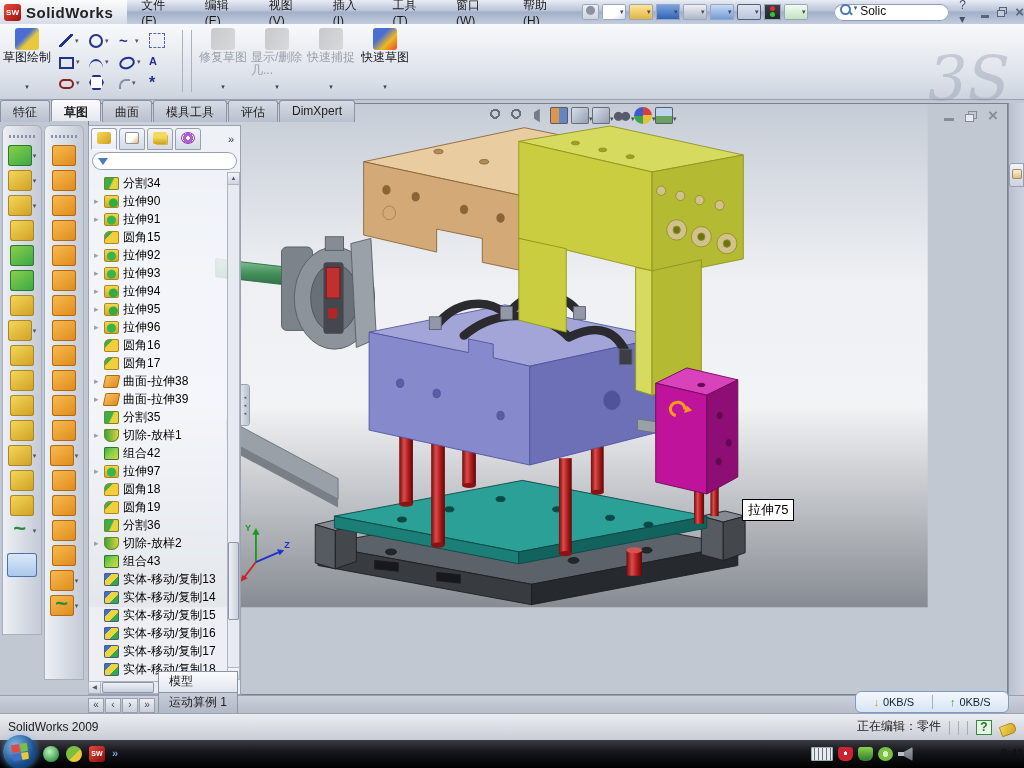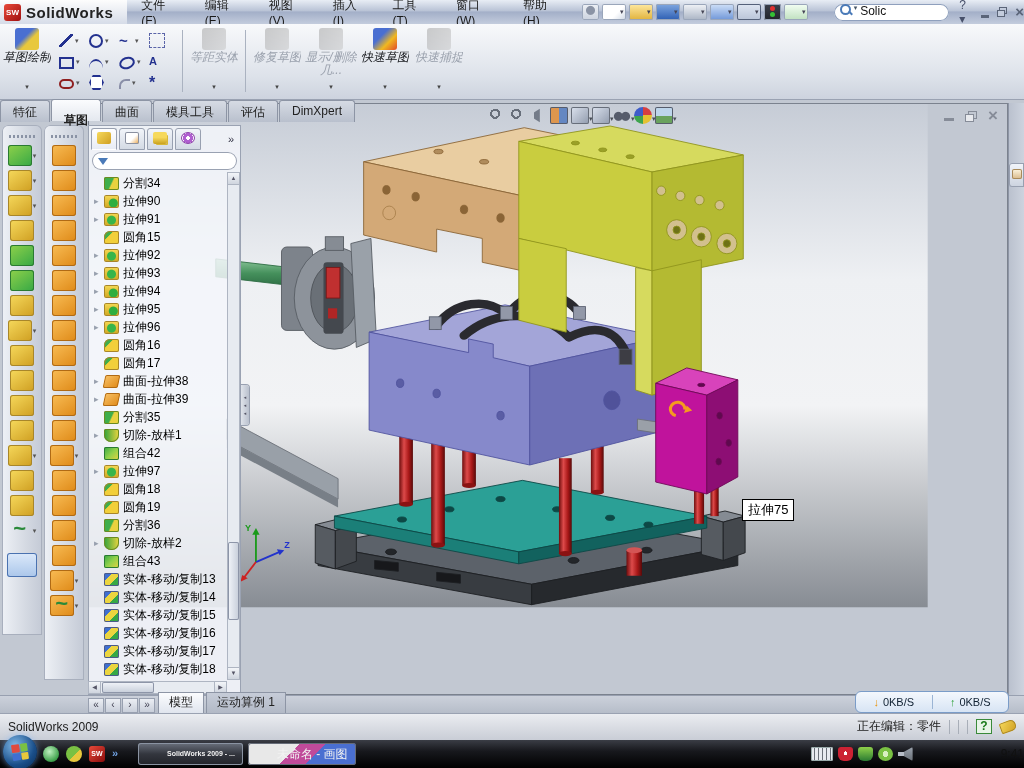--- a/index.html
+++ b/index.html
@@ -45,21 +45,21 @@
   .wrest::after{content:"";position:absolute;left:0;bottom:0;width:6px;height:5px;border:1px solid #5a6478;background:#c3ccdd;}
   .wclose::before{content:"×";font-size:15px;font-weight:bold;color:#5a6478;line-height:14px;}
   
   #cmdbar{position:absolute;left:0;top:24px;width:1024px;height:76px;
     background:linear-gradient(#f8f9fb,#dde2ea 70%,#cdd3de);border-bottom:1px solid #9aa2b2;
     display:flex;align-items:flex-start;padding-top:4px;box-sizing:border-box;}
   .cgroup{display:flex;align-items:flex-start;}
   .vsep{width:1px;height:62px;background:#aab2c0;margin:2px 4px;}
   .bigbtn{width:52px;display:flex;flex-direction:column;align-items:center;margin:0 1px;cursor:default;}
   .bicon{width:24px;height:22px;border-radius:3px;margin-bottom:1px;background:linear-gradient(135deg,#7fa0dc,#e8c83c);}
-  .blabel{text-align:center;line-height:13px;height:27px;overflow:hidden;color:#16181c;font-style:italic;}
+  .blabel{text-align:left;line-height:13px;height:27px;overflow:hidden;color:#16181c;}
   .bigbtn .bdd::after{content:"▾";font-size:7px;color:#444;}
   .bigbtn.disabled .blabel{color:#9aa1ad;}
   .bigbtn.disabled .bicon{filter:grayscale(1);opacity:.5;}
   [data-icon="sketch-icon"] .bicon{background:linear-gradient(135deg,#4a6fd1 40%,#e8c83c 60%);}
   [data-icon="smart-dimension-icon"] .bicon{background:linear-gradient(135deg,#cfe0f8,#3f63b8);transform:rotate(45deg) scale(.82);}
   [data-icon="convert-entities-icon"] .bicon{background:linear-gradient(135deg,#eef3fb 40%,#4a6fd1);}
   [data-icon="rapid-sketch-icon"] .bicon{background:linear-gradient(135deg,#4a6fd1 35%,#f0b820 65%,#e04a2a);}
   #sketchgrid{display:grid;grid-template-columns:repeat(4,30px);grid-auto-rows:21px;margin:2px 2px;}
   .sg{display:flex;align-items:center;gap:2px;padding-left:3px;}
   .sgi{width:14px;height:13px;position:relative;color:#23318f;font-weight:bold;font-size:11px;line-height:13px;}
@@ -79,21 +79,21 @@
   #stackbtns{display:flex;flex-direction:column;margin:2px 2px;}
   .stackbtn{display:flex;align-items:center;gap:4px;height:20px;width:112px;color:#9aa1ad;}
   .stackbtn .sicon{width:15px;height:13px;border-radius:2px;background:linear-gradient(#c9cfda,#a8b0bf);}
   .stackbtn.dd::after{content:"▾";font-size:7px;color:#9aa1ad;margin-left:auto;margin-right:2px;}
   #watermark{position:absolute;right:14px;top:20px;font-family:"DejaVu Serif",serif;font-style:italic;
     font-size:62px;color:rgba(140,150,168,.38);line-height:70px;pointer-events:none;}
   
   #tabbar{position:absolute;left:0;top:100px;height:22px;display:flex;z-index:6;}
   .cmtab{padding:3px 12px 2px;margin-right:1px;background:linear-gradient(#d6dbe4,#b9c0cd);
     border:1px solid #8d95a5;border-bottom:none;border-radius:3px 3px 0 0;color:#222;}
-  .cmtab.active{background:linear-gradient(#fbfcfe,#e4e8ef);font-weight:bold;position:relative;top:-1px;padding-top:12px;}
+  .cmtab.active{background:linear-gradient(#fbfcfe,#e4e8ef);font-weight:bold;position:relative;top:-1px;padding-top:4px;}
   
   #viewport-svg{position:absolute;left:88px;top:103px;z-index:1;}
   #vp-border{position:absolute;left:88px;top:103px;width:920px;height:592px;box-shadow:inset 0 0 0 1px #7b828e;z-index:2;pointer-events:none;}
   #headsup{position:absolute;left:487px;top:107px;display:flex;align-items:center;gap:3px;z-index:7;}
   .hu{width:18px;height:17px;border-radius:2px;opacity:.9;}
   .hu.dd::after{content:"▾";font-size:7px;color:#3a3f48;position:relative;left:18px;top:3px;}
   [data-icon="zoom-fit-icon"],[data-icon="zoom-area-icon"]{background:radial-gradient(circle at 45% 40%,transparent 0 3px,#5d6470 3px 5px,transparent 5px);}
   [data-icon="previous-view-icon"]{background:linear-gradient(90deg,transparent 30%,#6a7280 30% 70%,transparent 70%);clip-path:polygon(0 50%,60% 10%,60% 90%);}
   [data-icon="section-view-icon"]{background:linear-gradient(90deg,#e09040 50%,#5a80c0 50%);box-shadow:inset 0 0 0 1px #4a5060;}
   [data-icon="view-orientation-icon"],[data-icon="display-style-icon"]{background:linear-gradient(135deg,#dfe6f2,#8a95a8);box-shadow:inset 0 0 0 1px #5d6470;}
@@ -185,21 +185,21 @@
   .doctab{padding:1px 10px 2px;border:1px solid #8d95a5;border-bottom:none;background:linear-gradient(#c6ccd8,#b2b9c6);margin-left:2px;color:#222;}
   .doctab.active{background:linear-gradient(#fbfcfe,#e0e5ee);}
   
   #netmeter{position:absolute;left:855px;top:691px;width:152px;height:20px;z-index:9;display:flex;align-items:center;
     background:linear-gradient(#f4f8fd,#d7e4f4);border:1px solid #7a9cc8;border-radius:6px;font-size:11px;color:#123;}
   .nm-half{flex:1;display:flex;align-items:center;justify-content:center;gap:4px;}
   .nm-div{width:1px;height:14px;background:#9ab4d4;}
   .arr-down{color:#e8950f;font-weight:bold;} .arr-up{color:#2fa23c;font-weight:bold;}
   
   #statusbar{position:absolute;left:0;top:713px;width:1024px;height:27px;background:linear-gradient(#eceef2,#c9cdd6);box-shadow:inset 0 1px 0 #9aa2b2;display:flex;align-items:center;padding:0 8px;box-sizing:border-box;color:#1a1a1a;}
-  #sb-right{margin-left:auto;display:flex;align-items:center;gap:8px;}
+  #sb-right{margin-left:auto;display:flex;align-items:flex-end;gap:8px;}
   .sb-sep{width:1px;height:14px;background:#a8aeb8;}
   #sb-help{width:16px;height:15px;background:#e8f4e8;box-shadow:inset 0 0 0 1px #3a8a3a;color:#1a7a1a;font-weight:bold;text-align:center;line-height:15px;}
   #sb-tag{width:16px;height:11px;background:linear-gradient(135deg,#f6d95c,#cf9f22);border-radius:2px 5px 5px 2px;box-shadow:inset 0 0 0 1px #a8862a;transform:rotate(-20deg);}
   
   #taskbar{position:absolute;left:0;top:740px;width:1024px;height:28px;background:linear-gradient(#3a3d45,#17181d 40%,#000);display:flex;align-items:center;z-index:10;}
   #startorb{width:34px;height:34px;border-radius:50%;margin:-4px 6px 0 3px;position:relative;
     background:radial-gradient(circle at 35% 30%,#7fb8e8,#1a4f8a 60%,#0a2a52);box-shadow:0 0 6px rgba(120,180,255,.6);}
   #orbflag{position:absolute;left:9px;top:9px;width:16px;height:16px;display:grid;grid-template-columns:1fr 1fr;gap:1px;transform:rotate(-8deg);}
   #orbflag span{border-radius:1px;}
   #orbflag span:nth-child(1){background:#e04a3f;} #orbflag span:nth-child(2){background:#7ac143;}
@@ -496,49 +496,45 @@
         </span>
         <span class="sg dd" data-icon="sketch-fillet-icon">
           <span class="sgi"></span>
         </span>
         <span class="sg" data-icon="point-icon">
           <span class="sgi"></span>
         </span>
       </div>
     <div class="vsep"></div>
     <div class="cgroup">
-        <div class="bigbtn disabled" data-icon="offset-icon">
-        <span class="bicon"></span>
-        <span class="blabel">等距实体</span>
-          <span class="bdd"></span>
-      </div>
       </div>
     <div class="vsep"></div>
     <div class="cgroup">
         <div class="bigbtn disabled" data-icon="repair-sketch-icon">
         <span class="bicon"></span>
         <span class="blabel">修复草图</span>
           <span class="bdd"></span>
       </div>
         <div class="bigbtn disabled dd" data-icon="display-delete-icon">
         <span class="bicon"></span>
         <span class="blabel">显示/删除几...</span>
           <span class="bdd"></span>
       </div>
+        <div class="bigbtn disabled dd" data-icon="quick-snaps-icon">
+        <span class="bicon"></span>
+        <span class="blabel">快速捕捉</span>
+          <span class="bdd"></span>
+      </div>
         <div class="bigbtn" data-icon="rapid-sketch-icon">
         <span class="bicon"></span>
         <span class="blabel">快速草图</span>
           <span class="bdd"></span>
       </div>
-        <div class="bigbtn disabled dd" data-icon="quick-snaps-icon">
-        <span class="bicon"></span>
-        <span class="blabel">快速捕捉</span>
-          <span class="bdd"></span>
-      </div>
-      </div>
+      </div>
+    <div id="watermark">3S</div>
   </div>
 
   <div id="tabbar">
       <span class="cmtab">特征</span>
       <span class="cmtab active">草图</span>
       <span class="cmtab">曲面</span>
       <span class="cmtab">模具工具</span>
       <span class="cmtab">评估</span>
       <span class="cmtab">DimXpert</span>
     </div>
@@ -880,21 +876,21 @@
           <span class="tp-ic"></span>
         </span>
       </span>
   </div>
 
   <div id="doctabstrip">
     <span class="navbtn">«</span>
     <span class="navbtn">‹</span>
     <span class="navbtn">›</span>
     <span class="navbtn">»</span>
-    <span style="display:flex;">
+    <span style="display:flex;flex-direction:column;">
         <span class="doctab active">模型</span>
         <span class="doctab">运动算例 1</span>
       </span>
   </div>
 
   <div id="netmeter">
     <span class="nm-half">
         <span class="arr-down">↓</span>
         <span>0KB/S</span>
       </span>
@@ -925,30 +921,20 @@
           <span></span>
           <span></span>
         </span>
       </span>
     <span id="quicklaunch">
         <span class="ql" data-icon="messenger-icon"></span>
         <span class="ql" data-icon="sphere-icon"></span>
         <span class="ql" data-icon="solidworks-icon">SW</span>
         <span class="ql" data-icon="chevron-icon">»</span>
       </span>
-    <span style="display:flex;">
-        <span class="taskwin active" data-icon="solidworks-icon">
-        <span class="tw-ic"></span>
-        <span class="tw-label">SolidWorks 2009 - ...</span>
-      </span>
-        <span class="taskwin" data-icon="paint-icon">
-        <span class="tw-ic"></span>
-        <span class="tw-label">未命名 - 画图</span>
-      </span>
-      </span>
     <span id="tray">
         <span class="tray-ic" data-icon="keyboard-icon"></span>
         <span class="tray-ic" data-icon="antivirus-icon"></span>
         <span class="tray-ic" data-icon="shield-green-icon"></span>
         <span class="tray-ic" data-icon="cert-icon"></span>
         <span class="tray-ic" data-icon="volume-icon"></span>
         <span class="tray-ic" data-icon="network-icon"></span>
         <span class="tray-ic" data-icon="warning-icon"></span>
         <span class="tray-ic" data-icon="defender-icon"></span>
         <span class="tray-ic" data-icon="im-icon"></span>

